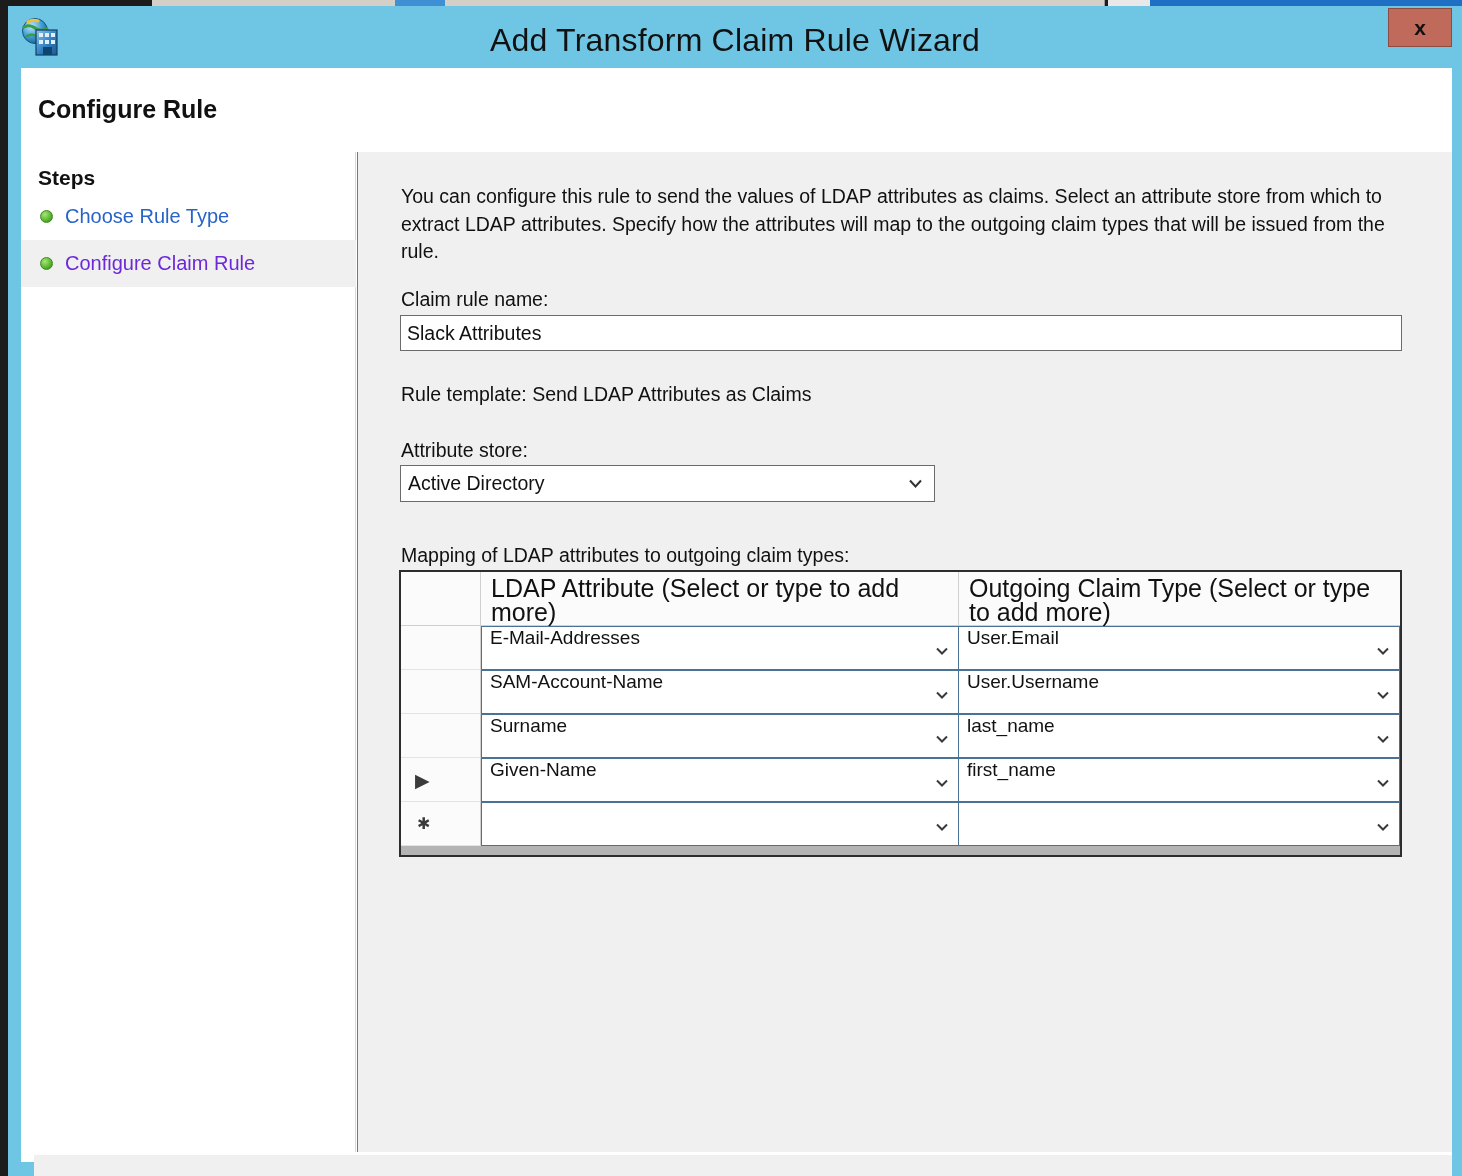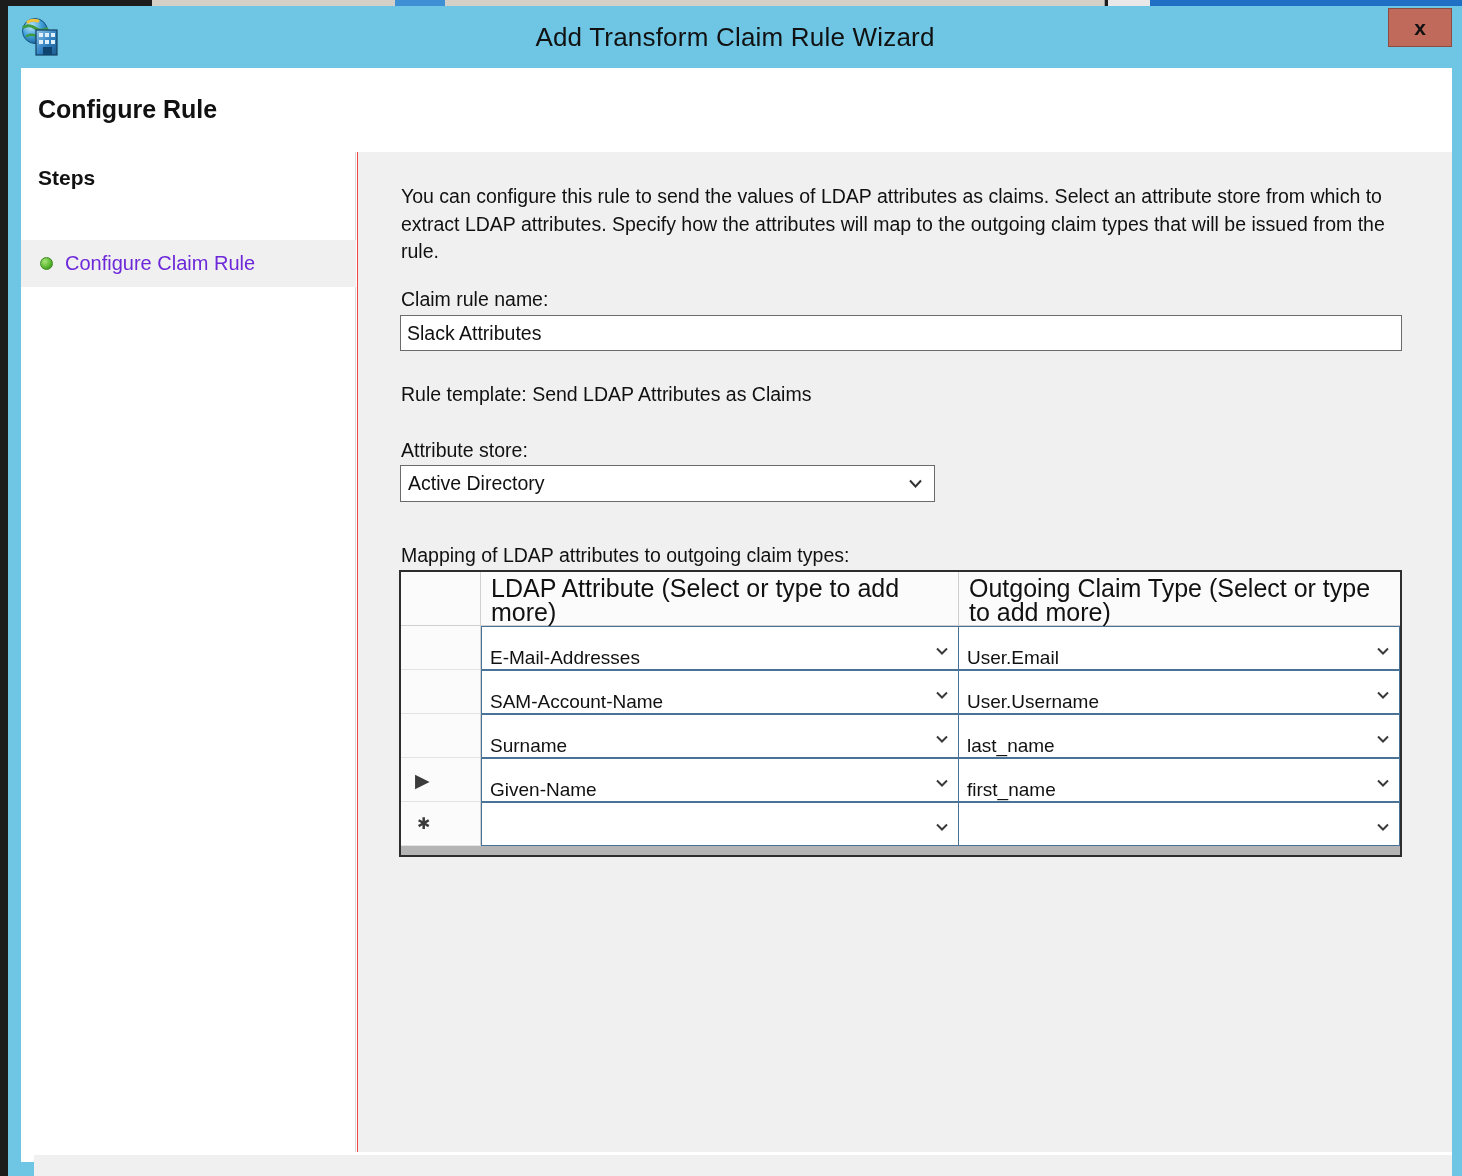--- a/index.html
+++ b/index.html
@@ -61,21 +61,21 @@
   }
   #app-icon {
     position: absolute;
     left: 10px; top: 8px;
     width: 46px; height: 46px;
   }
   #title-text {
     position: absolute;
     left: 0; right: 0; top: 16px;
     text-align: center;
-    font-size: 26px;
+    font-size: 32px;
     color: #111;
     letter-spacing: 0.2px;
   }
   #close-btn {
     position: absolute;
     right: 10px; top: 2px;
     width: 64px; height: 39px;
     background: #c06a5c;
     border: 1px solid #8d4c41;
     box-sizing: border-box;
@@ -286,21 +286,21 @@
   }
   .row-marker.newrow { font-size: 16px; left: 16px; }
 
   .gr-cell {
     position: relative;
     box-sizing: border-box;
     background: #ffffff;
     border: 1px solid #4a7296;
     border-left: none;
     display: flex;
-    align-items: flex-end;
+    align-items: flex-start;
     font-size: 19px;
     color: #111;
     padding-left: 8px;
     padding-right: 28px;
     overflow: hidden;
     white-space: nowrap;
   }
   .gr-cell.col-ldap { width: 478px; flex: none; border-left: 1px solid #4a7296; }
   .gr-cell.col-claim { flex: 1; }
   .cell-arrow {
@@ -397,20 +397,24 @@
     <div id="title-text">Add Transform Claim Rule Wizard</div>
     <div id="close-btn">x</div>
   </div>
 
   <div id="body-card">
 
     <div id="page-title">Configure Rule</div>
 
     <div id="sidebar">
       <div id="steps-label">Steps</div>
+      <div class="step-row" style="top:41px;">
+        <span class="step-bullet"></span>
+        <span class="step-label link">Choose Rule Type</span>
+      </div>
       <div class="step-row active" style="top:88px;">
         <span class="step-bullet"></span>
         <span class="step-label">Configure Claim Rule</span>
       </div>
     </div>
 
     <div id="content">
       <div id="content-inner">
 
         <div id="desc">You can configure this rule to send the values of LDAP attributes as claims. Select an attribute store from which to extract LDAP attributes. Specify how the attributes will map to the outgoing claim types that will be issued from the rule.</div>

